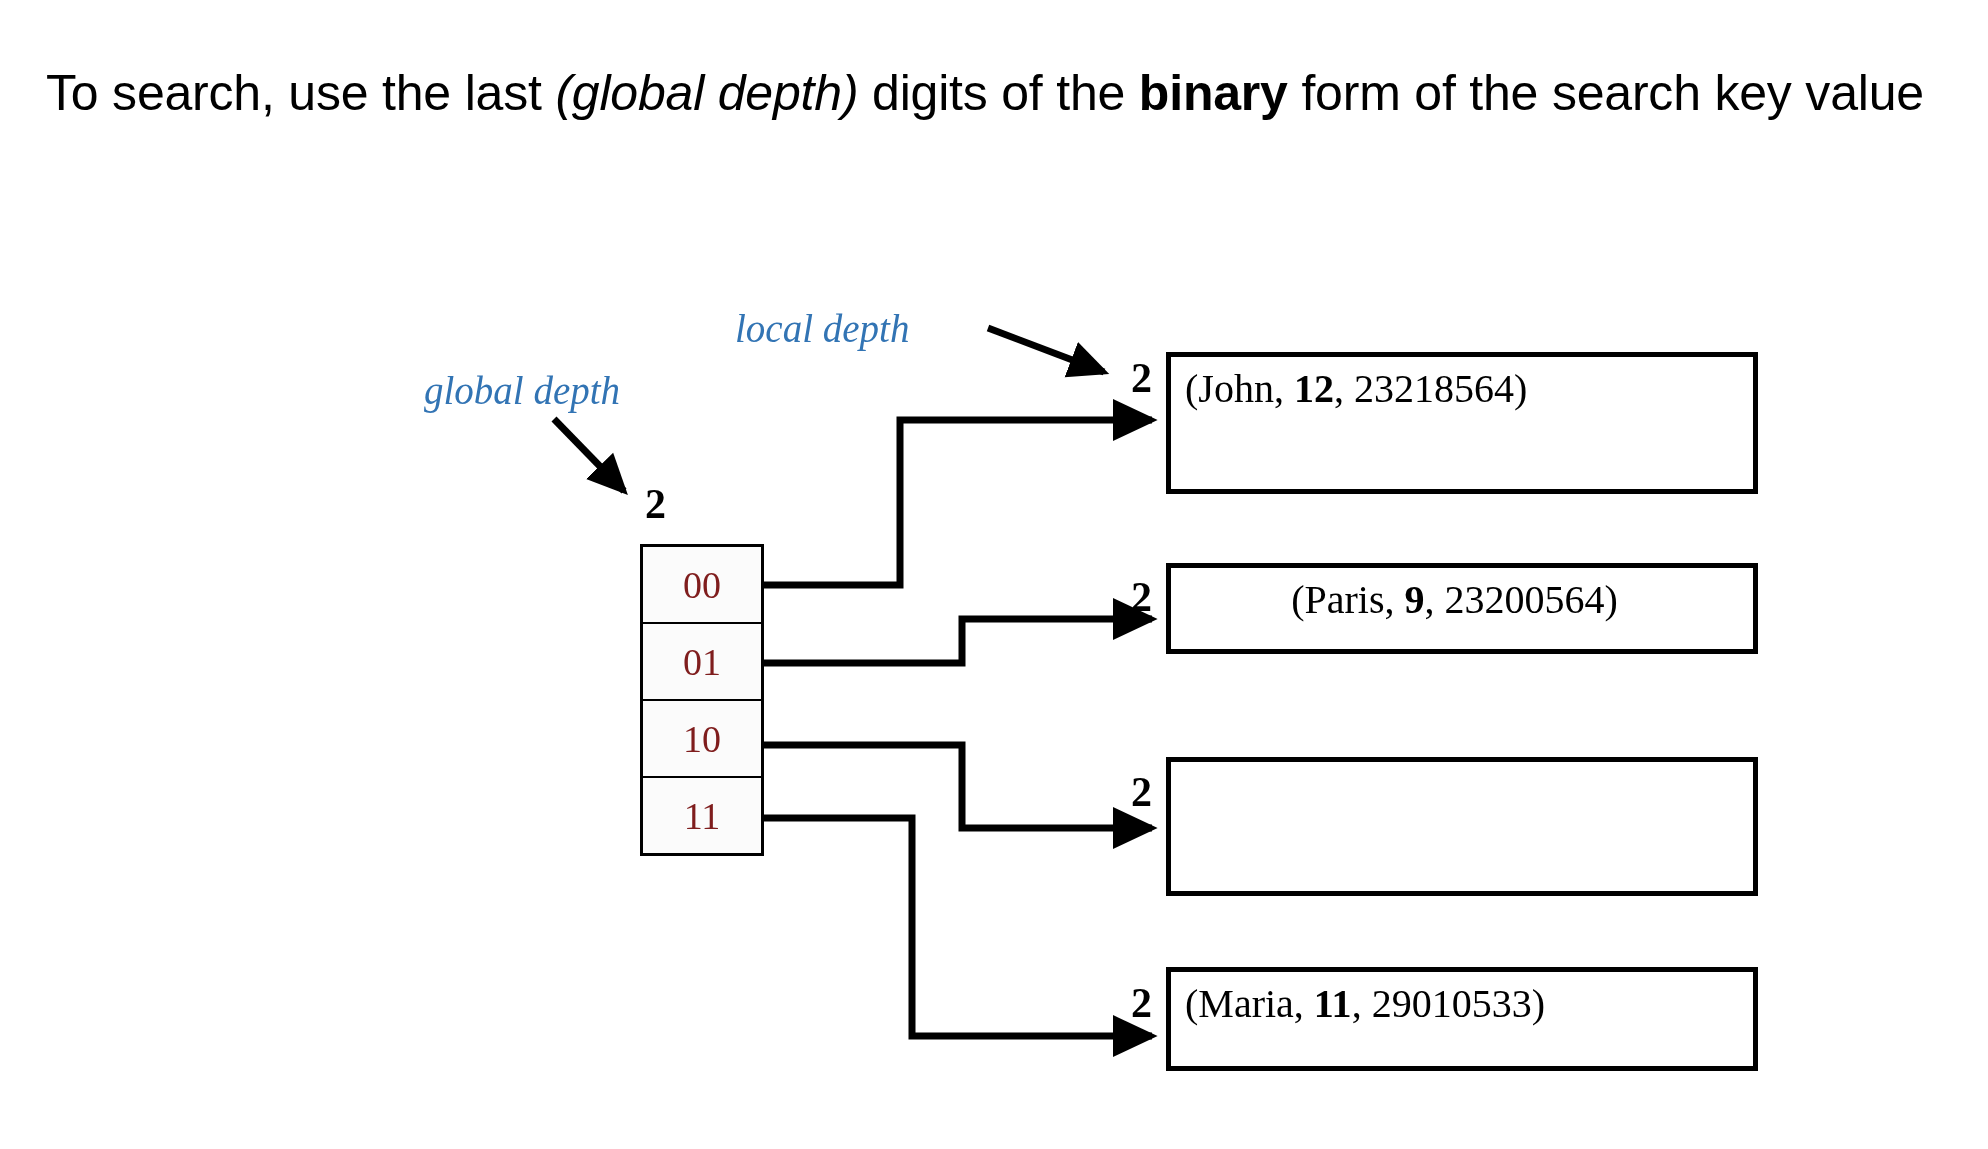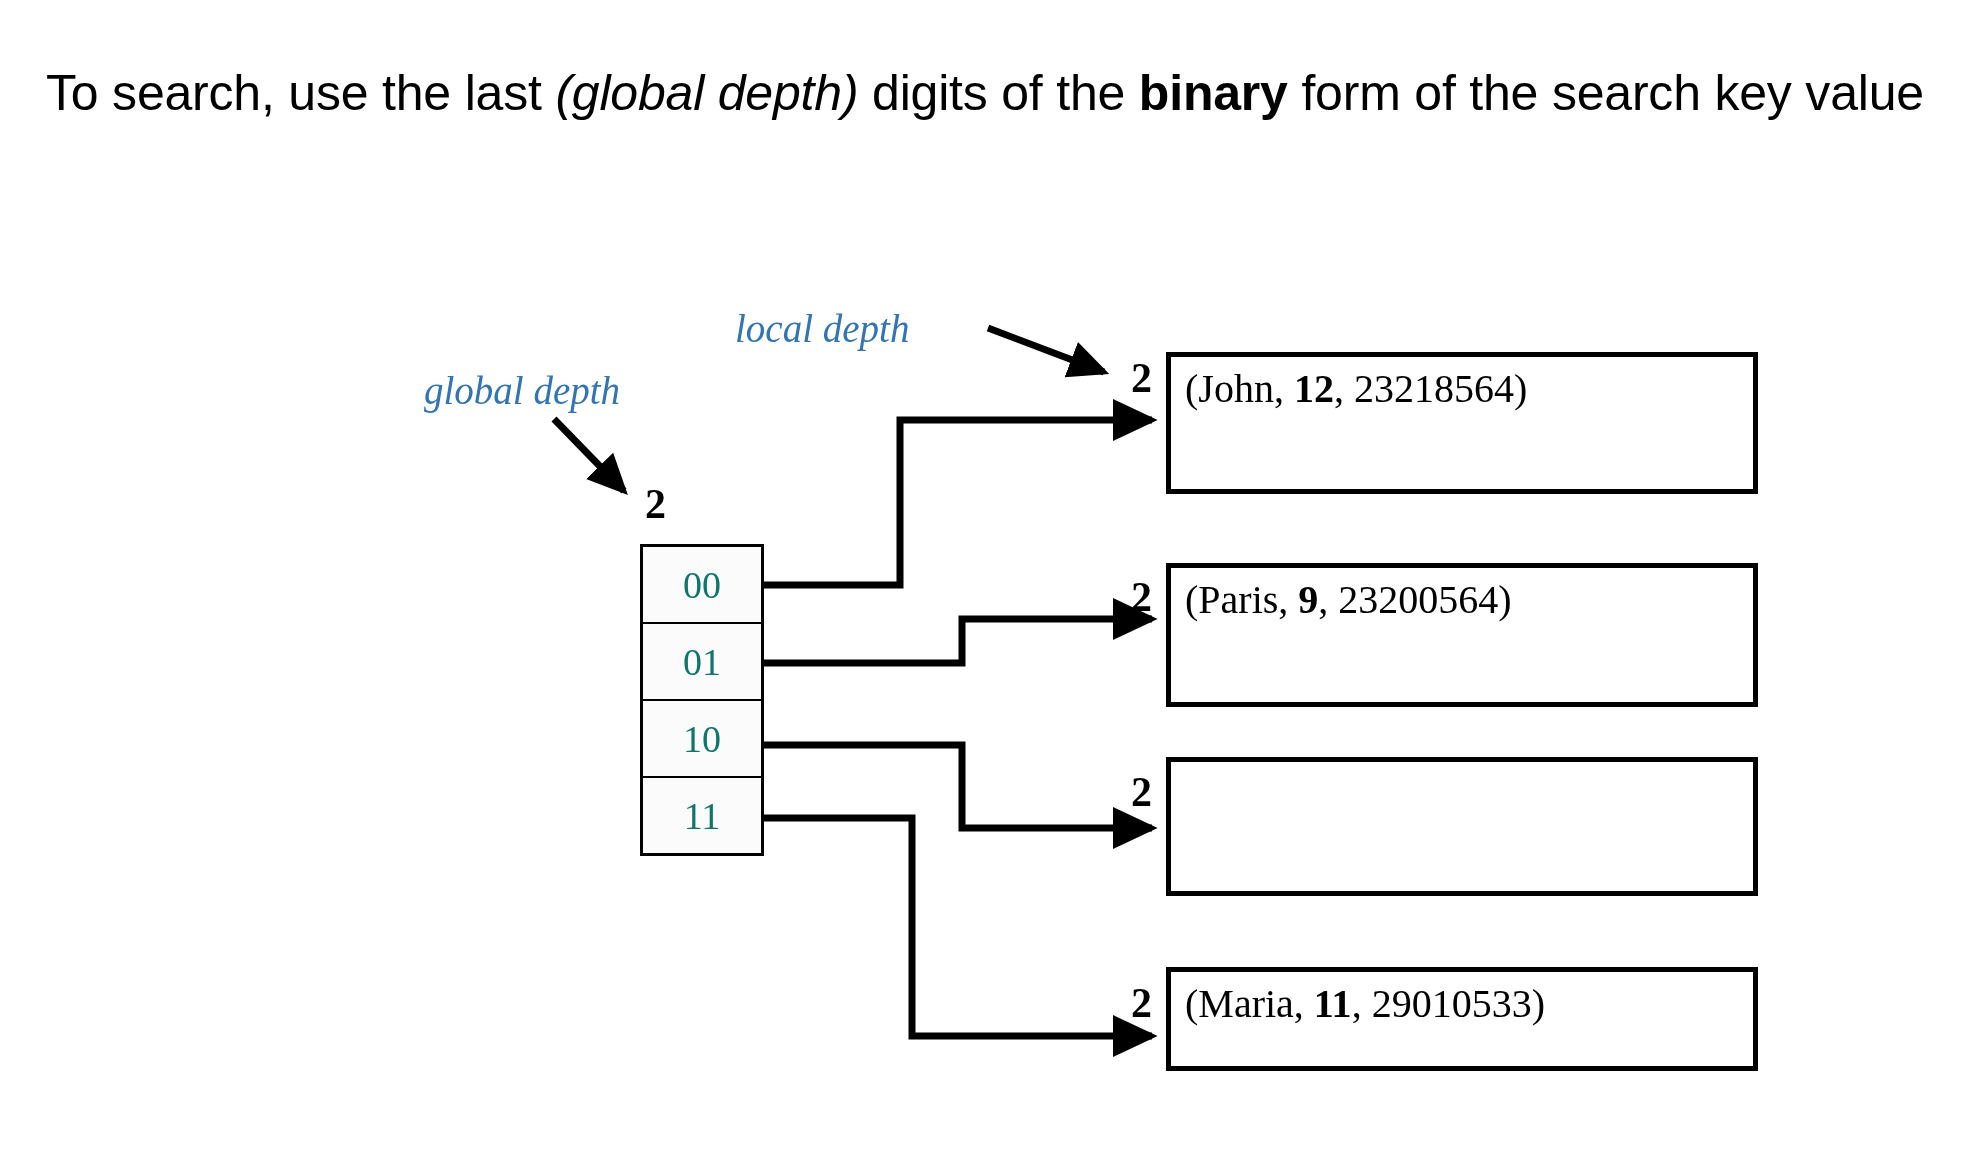--- a/index.html
+++ b/index.html
@@ -59,21 +59,21 @@
   }
   #directory .dcell {
     flex: 1 1 0;
     box-sizing: border-box;
     border-bottom: 2.5px solid #000;
     display: flex;
     align-items: center;
     justify-content: center;
     font-family: "Liberation Serif", serif;
     font-size: 38px;
-    color: #0f766e;
+    color: #7f1d1d;
     background: #fbfbfb;
   }
   #directory .dcell:last-child { border-bottom: none; }
 
   
   #global-depth-value {
     position: absolute;
     left: 645px;
     top: 480px;
     font-family: "Liberation Serif", serif;
@@ -95,21 +95,21 @@
   .bucket .row {
     font-family: "Liberation Serif", serif;
     font-size: 40px;
     line-height: 1.19;
     color: #000;
     white-space: nowrap;
   }
   .bucket .row .bd { font-weight: bold; }
 
   #bucket-0 { top: 352px; height: 142px; }
-  #bucket-1 { top: 563px; height: 144px; }
+  #bucket-1 { top: 563px; height: 91px; text-align: center; }
   #bucket-2 { top: 757px; height: 139px; }
   #bucket-3 { top: 967px; height: 104px; }
 
   
   .local-depth {
     position: absolute;
     font-family: "Liberation Serif", serif;
     font-weight: bold;
     font-size: 42px;
     color: #000;

